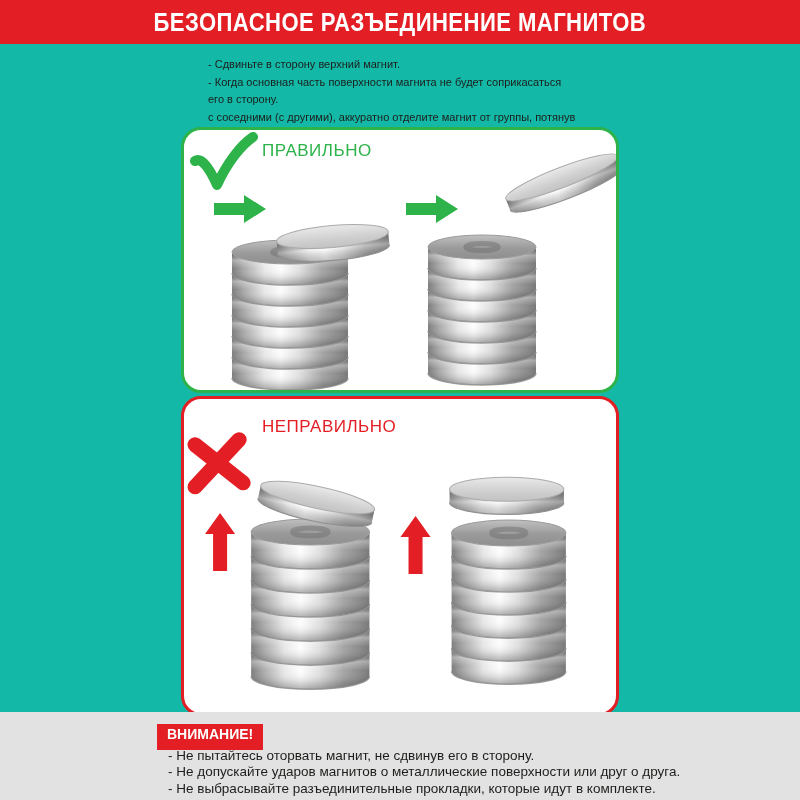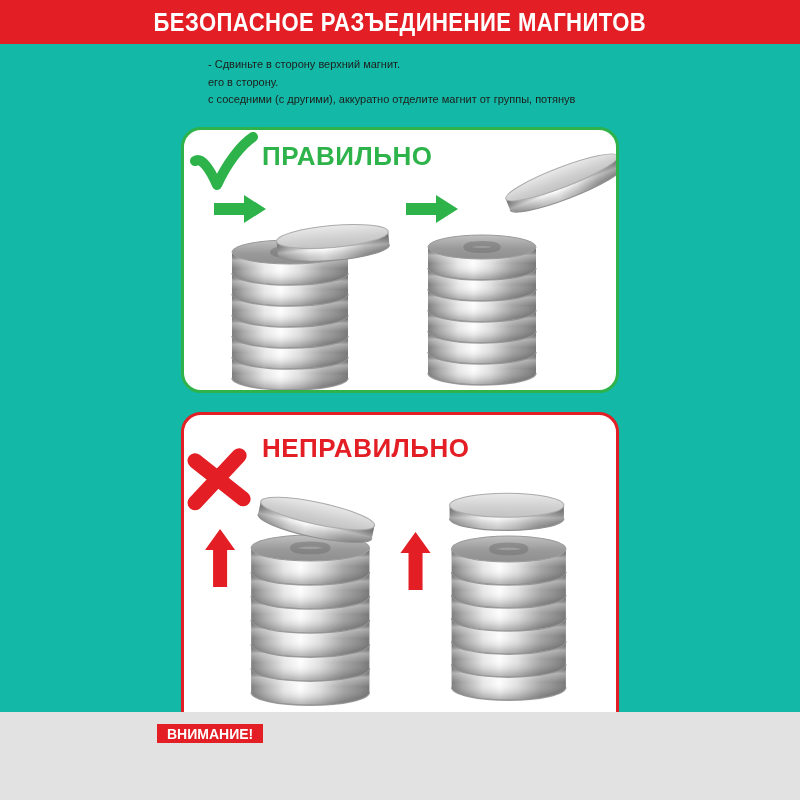--- a/index.html
+++ b/index.html
@@ -7,27 +7,27 @@
           font-family:"Liberation Sans","DejaVu Sans",sans-serif;color:#1d1d1b;}
   .banner{position:absolute;left:0;top:0;width:800px;height:44px;background:#e31e24;
           display:flex;align-items:center;justify-content:center;}
   .banner-title{color:#fff;font-weight:bold;font-size:26px;white-space:nowrap;
           display:inline-block;transform:scaleX(.85);letter-spacing:.5px;}
   .intro{position:absolute;left:182px;top:56px;font-size:11px;line-height:17.5px;margin-left:26px;}
   .panel{position:absolute;left:181px;width:438px;border:3px solid;border-radius:20px;
           box-sizing:border-box;background:#fff;}
   .panel svg{position:absolute;left:0;top:0;width:100%;height:100%;display:block;}
   .panel-correct{top:127px;height:266px;border-color:#2eb34b;}
-  .panel-incorrect{top:412px;height:320px;border-color:#e31e24;}
-  .panel-title{position:absolute;font-weight:bold;font-size:26px;letter-spacing:.5px;white-space:nowrap;}
+  .panel-incorrect{top:396px;height:320px;border-color:#e31e24;}
+  .panel-title{position:absolute;font-weight:normal;font-size:17px;letter-spacing:.5px;white-space:nowrap;}
   .title-correct{left:78px;top:11px;color:#2eb34b;}
   .title-incorrect{left:78px;top:18px;color:#e31e24;}
   .footer{position:absolute;left:0;top:712px;width:800px;height:88px;background:#e3e2e2;}
   .badge{position:absolute;left:157px;top:12px;background:#e31e24;color:#fff;
-         font-weight:bold;font-size:14px;padding:2px 10px 1px 10px;white-space:nowrap;}
+         font-weight:bold;font-size:14px;padding:2px 10px 8px 10px;white-space:nowrap;}
   .footer-lines{position:absolute;left:168px;top:36px;font-size:13.5px;line-height:16.3px;}
   .defs-holder{position:absolute;width:0;height:0;}
 </style>
 </head>
 <body>
 
 <svg class="defs-holder" aria-hidden="true">
   <defs>
     <linearGradient id="gMetal" x1="0" y1="0" x2="1" y2="0">
       <stop offset="0" stop-color="#7d7d7d"></stop>
@@ -65,20 +65,21 @@
 </svg>
 
 <div class="poster">
 
   <header class="banner">
     <span class="banner-title">БЕЗОПАСНОЕ РАЗЪЕДИНЕНИЕ МАГНИТОВ</span>
   </header>
 
   <div class="intro">
     <div>- Сдвиньте в сторону верхний магнит.</div>
+    <div>- Когда основная часть поверхности магнита не будет соприкасаться</div>
     <div>его в сторону.</div>
     <div>с соседними (с другими), аккуратно отделите магнит от группы, потянув</div>
   </div>
 
   <section class="panel panel-correct">
     <svg id="svg-correct" viewBox="0 0 432 260">
         <g>
           <path d="M 48 122 a 58 12 0 0 0 116 0 l 0 21 a 58 12 0 0 1 -116 0 z" fill="url(#gMetal)"></path>
           <path d="M 48 122 a 58 12 0 0 0 116 0 l 0 21 a 58 12 0 0 1 -116 0 z" fill="url(#gShade)"></path>
           <path d="M 48 143 a 58 12 0 0 0 116 0 l 0 21 a 58 12 0 0 1 -116 0 z" fill="url(#gMetal)"></path>
@@ -222,15 +223,20 @@
         <g transform="translate(8,12)">
           <path d="M3,8 L51,46" fill="none" stroke="#e31e24" stroke-width="15" stroke-linecap="round"></path>
           <path d="M47,3 L3,50" fill="none" stroke="#e31e24" stroke-width="15" stroke-linecap="round"></path>
         </g>
       </svg>
     <span class="panel-title title-incorrect">НЕПРАВИЛЬНО</span>
   </section>
 
   <footer class="footer">
     <span class="badge">ВНИМАНИЕ!</span>
+    <div class="footer-lines">
+      <div>- Не пытайтесь оторвать магнит, не сдвинув его в сторону.</div>
+      <div>- Не допускайте ударов магнитов о металлические поверхности или друг о друга.</div>
+      <div>- Не выбрасывайте разъединительные прокладки, которые идут в комплекте.</div>
+    </div>
   </footer>
 
 </div>
 
 </body></html>

